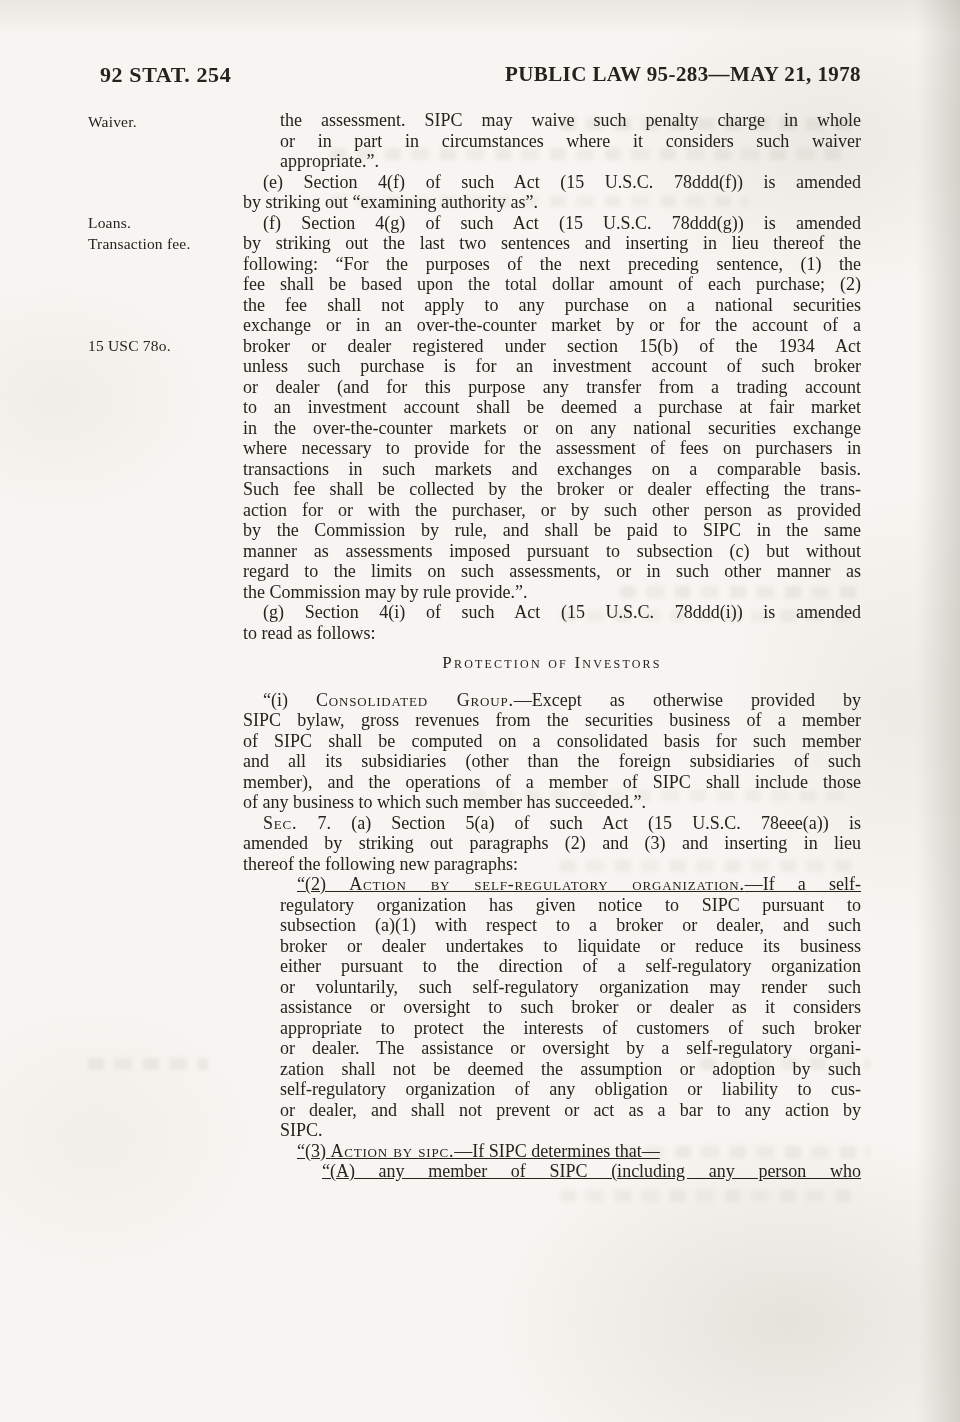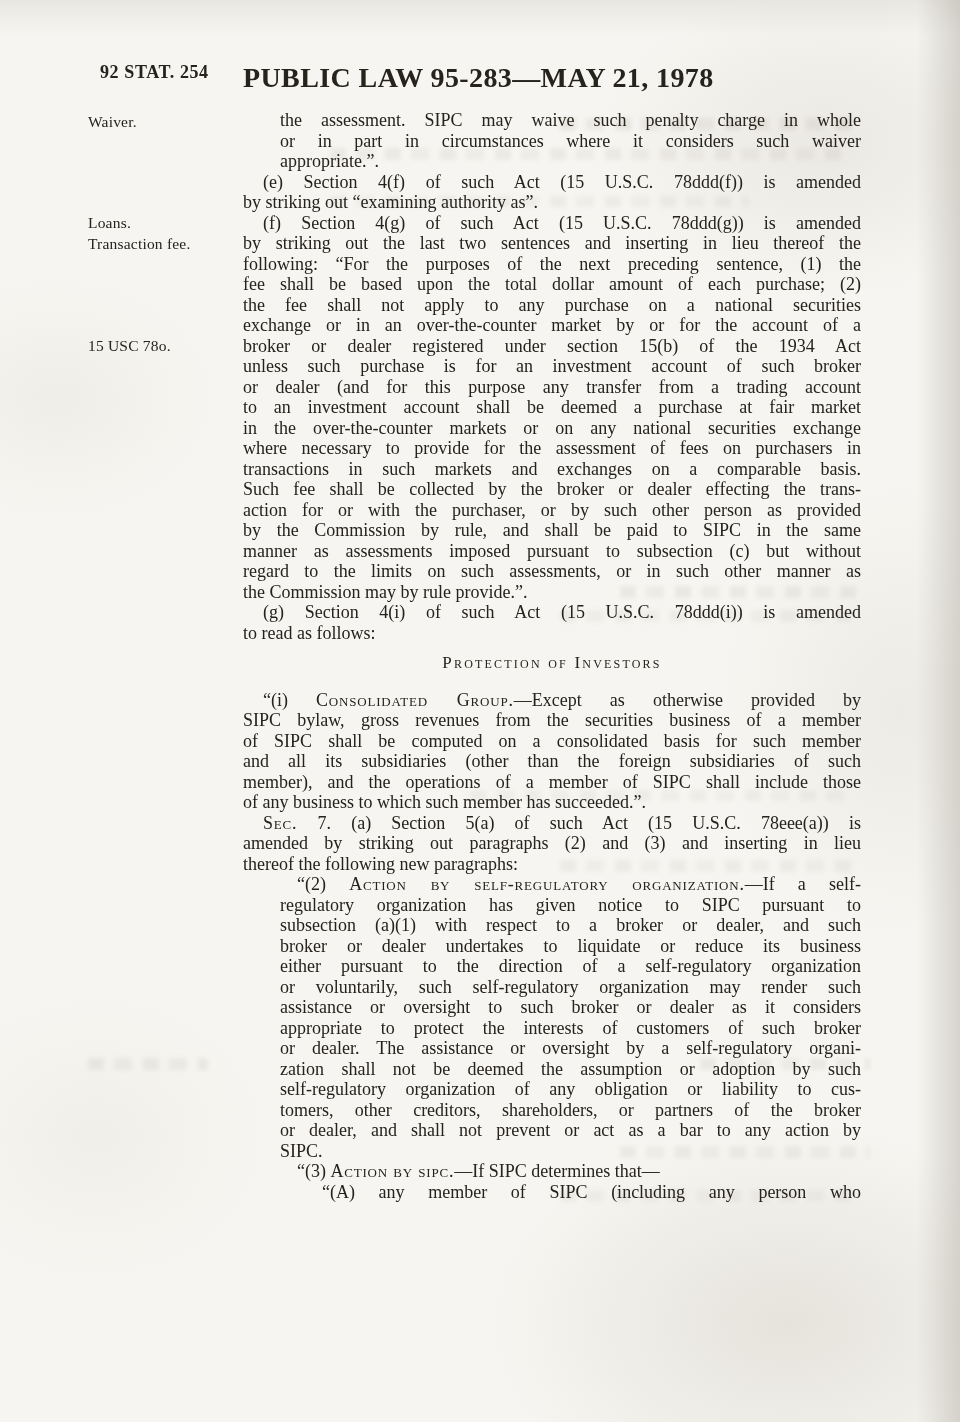--- a/index.html
+++ b/index.html
@@ -11,35 +11,35 @@
     background-image:
       radial-gradient(ellipse 320px 220px at 86% 10%, rgba(188,182,167,.20), transparent 70%),
       radial-gradient(ellipse 260px 320px at 94% 50%, rgba(188,182,167,.16), transparent 70%),
       radial-gradient(ellipse 420px 280px at 82% 93%, rgba(182,175,158,.26), transparent 70%),
       radial-gradient(ellipse 220px 170px at 6% 28%, rgba(190,184,170,.12), transparent 70%),
       radial-gradient(ellipse 240px 200px at 10% 80%, rgba(190,184,170,.10), transparent 70%),
       linear-gradient(90deg, transparent 95.5%, rgba(132,126,112,.28) 100%),
       linear-gradient(180deg, rgba(150,144,128,.14) 0, transparent 2.5%);
   }
   
-  .stat-label{position:absolute;left:100px;top:62px;font-size:18px;font-weight:bold;letter-spacing:.6px;white-space:nowrap;}
-  .law-title{position:absolute;left:243px;top:62px;width:618px;text-align:left;font-size:28px;font-weight:bold;letter-spacing:.4px;white-space:nowrap;}
+  .stat-label{position:absolute;left:100px;top:62px;font-size:22px;font-weight:bold;letter-spacing:.6px;white-space:nowrap;}
+  .law-title{position:absolute;left:243px;top:62px;width:618px;text-align:right;font-size:21px;font-weight:bold;letter-spacing:.4px;white-space:nowrap;}
   
   .margin-note{position:absolute;left:88px;width:140px;font-size:15.5px;line-height:19px;letter-spacing:.2px;}
   .note-0{top:112px}
   .note-1{top:213px}
   .note-2{top:234px}
   .note-3{top:336px}
   
   .doc-body{position:absolute;left:243px;top:110px;width:618px;font-size:18px;line-height:20.5px;}
   .block{margin:0;}
   .block.q1{margin-left:37px;}
   .line{text-align:justify;text-align-last:justify;}
   .line.first{text-indent:20px;}
-  .q1 .line.first{text-indent:17px;}
+  .q1 .line.first{text-indent:17px;text-decoration:underline;}
   .deep .line.first{text-indent:42px;}
   .line.last{text-align-last:left;}
   .line.last.stretch{text-align-last:justify;}
   .sc{font-variant:small-caps;letter-spacing:.8px;}
   .block.heading{margin:10px 0 16px 0;}
   .heading .line{text-align:center;text-align-last:center;font-variant:small-caps;font-size:17px;letter-spacing:2.2px;}
   
   .ghost{position:absolute;border-radius:3px;filter:blur(2.2px);opacity:.5;
     background:repeating-linear-gradient(90deg, rgba(168,160,144,.38) 0 16px, transparent 16px 26px, rgba(168,160,144,.30) 26px 44px, transparent 44px 55px);}
   .g0{left:560px;top:118px;width:300px;height:12px;}
@@ -135,21 +135,20 @@
         <div class="line"><span>regulatory organization has given notice to SIPC pursuant to</span></div>
         <div class="line"><span>subsection (a)(1) with respect to a broker or dealer, and such</span></div>
         <div class="line"><span>broker or dealer undertakes to liquidate or reduce its business</span></div>
         <div class="line"><span>either pursuant to the direction of a self-regulatory organization</span></div>
         <div class="line"><span>or voluntarily, such self-regulatory organization may render such</span></div>
         <div class="line"><span>assistance or oversight to such broker or dealer as it considers</span></div>
         <div class="line"><span>appropriate to protect the interests of customers of such broker</span></div>
         <div class="line"><span>or dealer. The assistance or oversight by a self-regulatory organi-</span></div>
         <div class="line"><span>zation shall not be deemed the assumption or adoption by such</span></div>
         <div class="line"><span>self-regulatory organization of any obligation or liability to cus-</span></div>
-        <div class="line"><span>tomers, other creditors, shareholders, or partners of the broker</span></div>
         <div class="line"><span>or dealer, and shall not prevent or act as a bar to any action by</span></div>
         <div class="line last"><span>SIPC.</span></div>
       </div>
       <div class="block q1">
         <div class="line first last"><span>“(3) </span><span class="sc">Action by sipc.</span><span>—If SIPC determines that—</span></div>
       </div>
       <div class="block q1 deep">
         <div class="line first last stretch"><span>“(A) any member of SIPC (including any person who</span></div>
       </div>
     </div>

